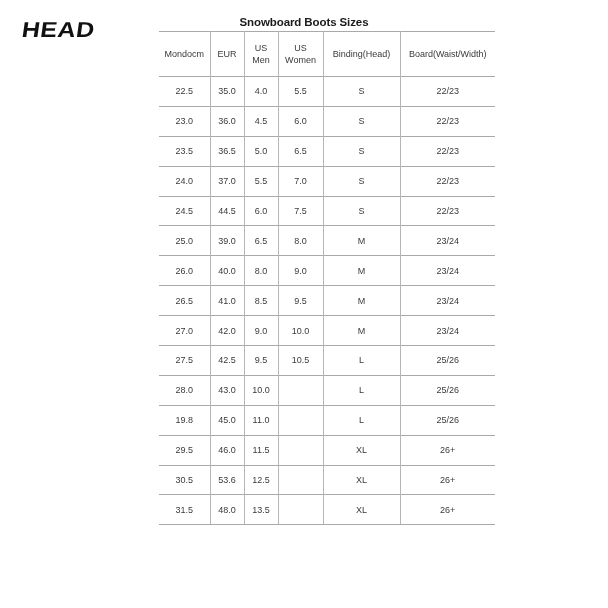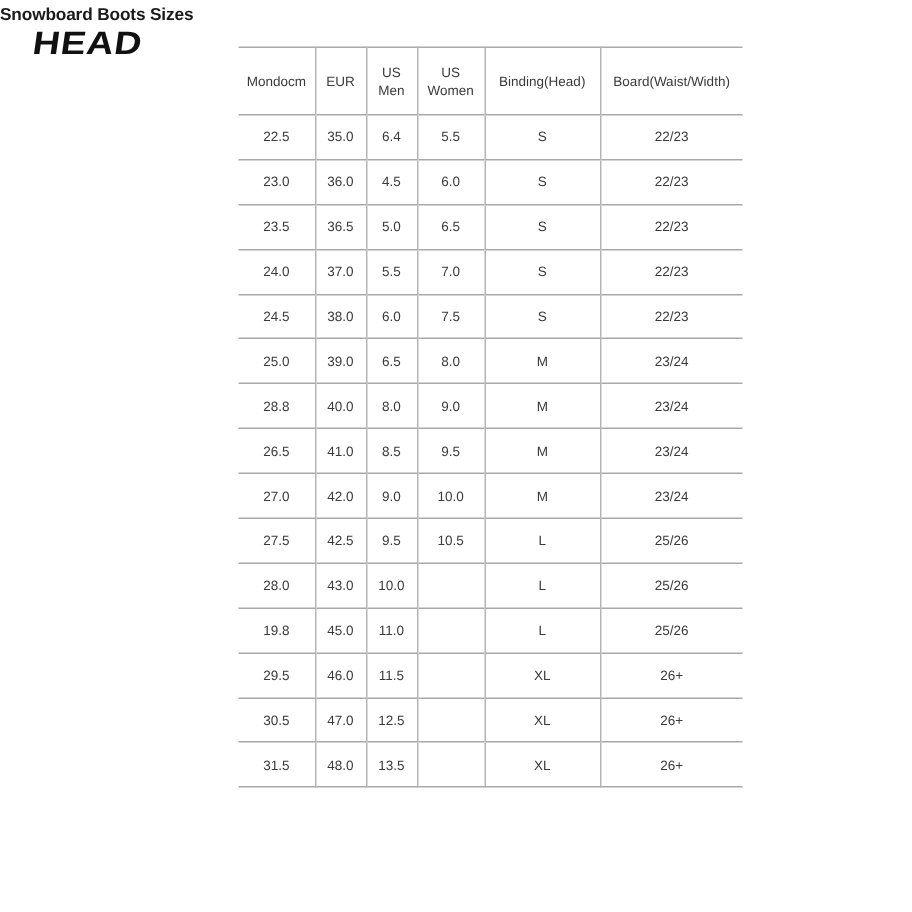--- a/index.html
+++ b/index.html
@@ -33,22 +33,22 @@
     transform-origin: left center;
     display: inline-block;
     line-height: 22px;
   }
 
   
   #page-title {
     position: absolute;
     left: 0;
     right: 0;
-    top: 4px;
-    text-align: left;
+    top: 16px;
+    text-align: center;
     font-size: 11.5px;
     font-weight: bold;
     color: #1a1a1a;
     letter-spacing: -0.1px;
   }
 
   
   #size-table-wrap {
     position: absolute;
     left: 159px;
@@ -137,21 +137,21 @@
         </th>
         <th>
           <span class="hdr-line">Board(Waist/Width)</span>
         </th>
       </tr>
     </thead>
     <tbody id="size-table-body">
         <tr>
           <td>22.5</td>
           <td>35.0</td>
-          <td>6.4</td>
+          <td>4.0</td>
           <td>5.5</td>
           <td>S</td>
           <td>22/23</td>
         </tr>
         <tr>
           <td>23.0</td>
           <td>36.0</td>
           <td>4.5</td>
           <td>6.0</td>
           <td>S</td>
@@ -168,36 +168,36 @@
         <tr>
           <td>24.0</td>
           <td>37.0</td>
           <td>5.5</td>
           <td>7.0</td>
           <td>S</td>
           <td>22/23</td>
         </tr>
         <tr>
           <td>24.5</td>
-          <td>38.0</td>
+          <td>44.5</td>
           <td>6.0</td>
           <td>7.5</td>
           <td>S</td>
           <td>22/23</td>
         </tr>
         <tr>
           <td>25.0</td>
           <td>39.0</td>
           <td>6.5</td>
           <td>8.0</td>
           <td>M</td>
           <td>23/24</td>
         </tr>
         <tr>
-          <td>28.8</td>
+          <td>26.0</td>
           <td>40.0</td>
           <td>8.0</td>
           <td>9.0</td>
           <td>M</td>
           <td>23/24</td>
         </tr>
         <tr>
           <td>26.5</td>
           <td>41.0</td>
           <td>8.5</td>
@@ -240,21 +240,21 @@
         <tr>
           <td>29.5</td>
           <td>46.0</td>
           <td>11.5</td>
           <td></td>
           <td>XL</td>
           <td>26+</td>
         </tr>
         <tr>
           <td>30.5</td>
-          <td>47.0</td>
+          <td>53.6</td>
           <td>12.5</td>
           <td></td>
           <td>XL</td>
           <td>26+</td>
         </tr>
         <tr>
           <td>31.5</td>
           <td>48.0</td>
           <td>13.5</td>
           <td></td>

